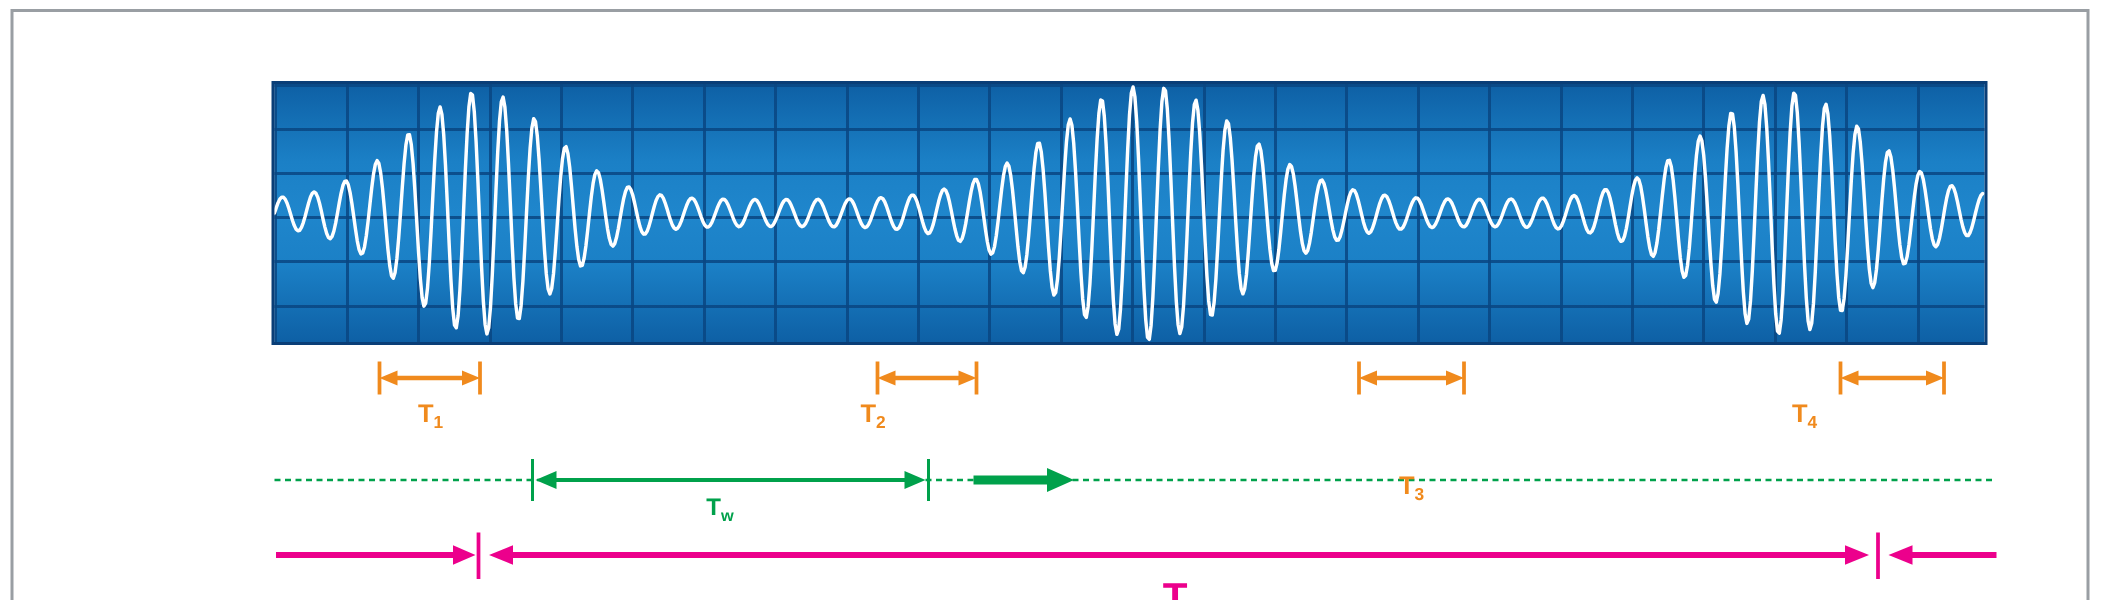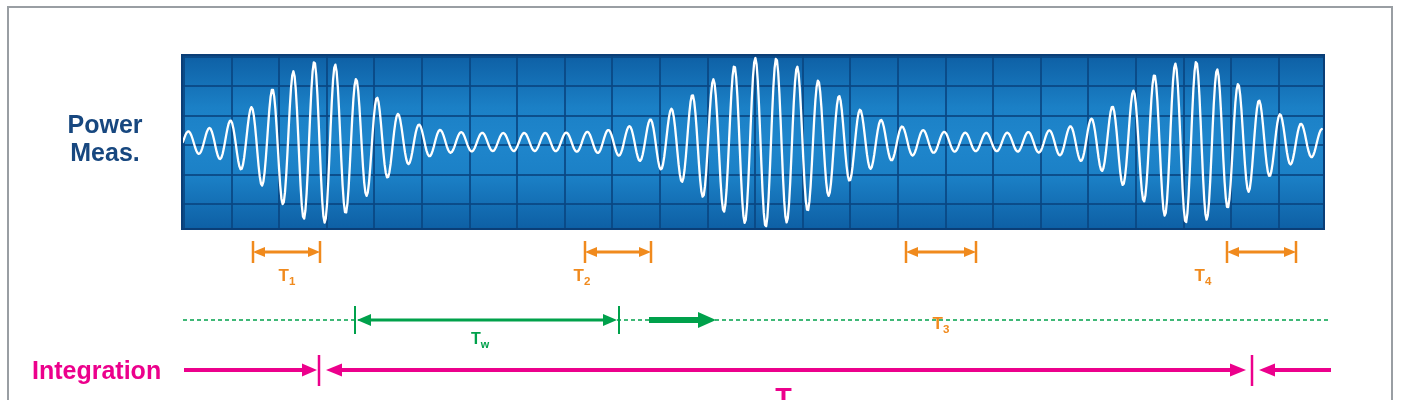--- a/index.html
+++ b/index.html
@@ -30,25 +30,20 @@
   .ti{font-size:27px;}
   .annot{position:absolute;left:0;top:0;pointer-events:none;}
 </style>
 </head>
 <body>
 
 <div class="page">
 
   <div class="frame-border"></div>
 
-  <div class="lbl navy" style="left:40px;top:110px;width:130px;text-align:center;">
-    <div>Power</div>
-    <div>Meas.</div>
-  </div>
-  <div class="lbl magenta" style="left:32px;top:356px;">Integration</div>
 
   <div class="scope">
     <svg id="wave-svg" width="1140" height="172" viewBox="0 0 1140 172">
       <polyline id="wave-polyline" fill="none" stroke="#ffffff" stroke-width="2.3" stroke-linejoin="round" stroke-linecap="round" points="0.0,86.0 1.2,82.4 2.4,79.1 3.6,76.7 4.8,75.5 6.0,75.5 7.2,76.9 8.4,79.5 9.6,83.0 10.8,87.0 12.0,91.0 13.2,94.4 14.4,96.8 15.6,97.9 16.8,97.5 18.0,95.6 19.2,92.4 20.4,88.3 21.6,83.7 22.8,79.2 24.0,75.4 25.2,72.9 26.4,72.0 27.6,72.8 28.8,75.4 30.0,79.5 31.2,84.6 32.4,90.2 33.6,95.4 34.8,99.7 36.0,102.4 37.2,103.1 38.4,101.6 39.6,98.0 40.8,92.6 42.0,86.0 43.2,79.1 44.4,72.7 45.6,67.7 46.8,64.9 48.0,64.6 49.2,67.2 50.4,72.4 51.6,79.7 52.8,88.2 54.0,96.9 55.2,104.7 56.4,110.4 57.6,113.3 58.8,112.7 60.0,108.6 61.2,101.2 62.4,91.4 63.6,80.4 64.8,69.5 66.0,60.1 67.2,53.7 68.4,51.1 69.6,53.0 70.8,59.4 72.0,69.6 73.2,82.5 74.4,96.6 75.6,110.0 76.8,120.9 78.0,127.8 79.2,129.5 80.4,125.6 81.6,116.3 82.8,102.5 84.0,86.0 85.2,68.7 86.4,52.9 87.6,40.7 88.8,34.0 90.0,33.8 91.2,40.4 92.4,53.2 93.6,70.9 94.8,91.2 96.0,111.6 97.2,129.4 98.4,142.2 99.6,148.1 100.8,146.1 102.0,136.2 103.2,119.4 104.4,97.8 105.6,74.0 106.8,51.1 108.0,32.1 109.2,19.5 110.4,15.3 111.6,20.2 112.8,33.7 114.0,54.2 115.2,79.4 116.4,105.9 117.6,130.3 118.8,149.4 120.0,160.7 121.2,162.5 122.4,154.5 123.6,137.5 124.8,113.7 126.0,86.0 127.2,58.1 128.4,33.5 129.6,15.4 130.8,6.3 132.0,7.4 133.2,18.6 134.4,38.5 135.6,64.5 136.8,93.3 138.0,121.1 139.2,144.5 140.4,160.3 141.6,166.6 142.8,162.5 144.0,148.7 145.2,127.0 146.4,100.2 147.6,71.8 148.8,45.6 150.0,24.7 151.2,11.9 152.4,8.7 153.6,15.4 154.8,30.9 156.0,53.2 157.2,79.3 158.4,105.7 159.6,129.2 160.8,146.6 162.0,156.1 163.2,156.4 164.4,147.8 165.6,131.6 166.8,110.0 168.0,86.0 169.2,62.6 170.4,42.9 171.6,29.2 172.8,23.1 174.0,25.1 175.2,34.7 176.4,50.5 177.6,70.2 178.8,91.2 180.0,110.8 181.2,126.6 182.4,136.6 183.6,139.9 184.8,136.3 186.0,126.5 187.2,112.0 188.4,94.9 189.6,77.3 190.8,61.7 192.0,49.8 193.2,42.9 194.4,41.8 195.6,46.3 196.8,55.5 198.0,68.2 199.2,82.4 200.4,96.4 201.6,108.4 202.8,117.0 204.0,121.3 205.2,120.9 206.4,116.2 207.6,108.0 208.8,97.4 210.0,86.0 211.2,75.2 212.4,66.3 213.6,60.3 214.8,57.9 216.0,59.1 217.2,63.6 218.4,70.7 219.6,79.2 220.8,88.2 222.0,96.4 223.2,102.9 224.4,106.9 225.6,108.1 226.8,106.5 228.0,102.4 229.2,96.5 230.4,89.5 231.6,82.5 232.8,76.3 234.0,71.7 235.2,69.0 236.4,68.6 237.6,70.4 238.8,74.0 240.0,79.0 241.2,84.6 242.4,90.1 243.6,94.9 244.8,98.3 246.0,100.1 247.2,100.0 248.4,98.2 249.6,94.9 250.8,90.7 252.0,86.0 253.2,81.5 254.4,77.7 255.6,75.1 256.8,73.9 258.0,74.3 259.2,76.1 260.4,79.2 261.6,82.9 262.8,87.0 264.0,90.8 265.2,94.0 266.4,96.0 267.6,96.8 268.8,96.1 270.0,94.2 271.2,91.4 272.4,87.8 273.6,84.2 274.8,80.8 276.0,78.1 277.2,76.5 278.4,76.1 279.6,76.9 280.8,78.9 282.0,81.8 283.2,85.1 284.4,88.6 285.6,91.6 286.8,94.0 288.0,95.3 289.2,95.4 290.4,94.3 291.6,92.2 292.8,89.3 294.0,86.0 295.2,82.7 296.4,79.9 297.6,77.8 298.8,76.8 300.0,77.0 301.2,78.3 302.4,80.6 303.6,83.6 304.8,86.8 306.0,90.0 307.2,92.6 308.4,94.4 309.6,95.1 310.8,94.7 312.0,93.1 313.2,90.7 314.4,87.6 315.6,84.4 316.8,81.3 318.0,78.9 319.2,77.4 320.4,77.0 321.6,77.7 322.8,79.5 324.0,82.1 325.2,85.2 326.4,88.4 327.6,91.3 328.8,93.5 330.0,94.8 331.2,95.0 332.4,94.0 333.6,91.9 334.8,89.2 336.0,86.0 337.2,82.8 338.4,80.0 339.6,78.0 340.8,77.0 342.0,77.2 343.2,78.4 344.4,80.7 345.6,83.6 346.8,86.8 348.0,89.9 349.2,92.6 350.4,94.3 351.6,95.1 352.8,94.6 354.0,93.1 355.2,90.7 356.4,87.6 357.6,84.4 358.8,81.3 360.0,78.9 361.2,77.3 362.4,76.9 363.6,77.6 364.8,79.4 366.0,82.0 367.2,85.2 368.4,88.4 369.6,91.4 370.8,93.7 372.0,95.0 373.2,95.2 374.4,94.2 375.6,92.1 376.8,89.3 378.0,86.0 379.2,82.7 380.4,79.8 381.6,77.7 382.8,76.6 384.0,76.8 385.2,78.1 386.4,80.4 387.6,83.5 388.8,86.9 390.0,90.2 391.2,93.0 392.4,94.9 393.6,95.7 394.8,95.3 396.0,93.7 397.2,91.1 398.4,87.8 399.6,84.2 400.8,80.8 402.0,78.1 403.2,76.3 404.4,75.8 405.6,76.5 406.8,78.5 408.0,81.5 409.2,85.1 410.4,88.8 411.6,92.3 412.8,95.0 414.0,96.7 415.2,96.9 416.4,95.8 417.6,93.4 418.8,90.0 420.0,86.0 421.2,81.9 422.4,78.3 423.6,75.5 424.8,74.1 426.0,74.1 427.2,75.7 428.4,78.6 429.6,82.6 430.8,87.2 432.0,91.7 433.2,95.6 434.4,98.4 435.6,99.7 436.8,99.2 438.0,97.0 439.2,93.4 440.4,88.6 441.6,83.3 442.8,78.2 444.0,74.0 445.2,71.1 446.4,70.1 447.6,71.1 448.8,74.0 450.0,78.7 451.2,84.5 452.4,90.7 453.6,96.5 454.8,101.2 456.0,104.2 457.2,104.9 458.4,103.1 459.6,99.0 460.8,93.1 462.0,86.0 463.2,78.6 464.4,71.8 465.6,66.6 466.8,63.7 468.0,63.6 469.2,66.4 470.4,71.9 471.6,79.5 472.8,88.3 474.0,97.1 475.2,105.0 476.4,110.7 477.6,113.4 478.8,112.6 480.0,108.4 481.2,101.0 482.4,91.3 483.6,80.5 484.8,70.0 486.0,61.0 487.2,55.0 488.4,52.7 489.6,54.7 490.8,60.9 492.0,70.6 493.2,82.8 494.4,95.8 495.6,108.2 496.8,118.2 498.0,124.4 499.2,125.8 500.4,122.1 501.6,113.5 502.8,101.0 504.0,86.0 505.2,70.4 506.4,56.3 507.6,45.5 508.8,39.6 510.0,39.5 511.2,45.4 512.4,56.9 513.6,72.6 514.8,90.6 516.0,108.6 517.2,124.3 518.4,135.6 519.6,140.7 520.8,139.0 522.0,130.2 523.2,115.5 524.4,96.4 525.6,75.4 526.8,55.2 528.0,38.3 529.2,27.1 530.4,23.3 531.6,27.5 532.8,39.4 534.0,57.7 535.2,80.1 536.4,103.8 537.6,125.9 538.8,143.3 540.0,153.7 541.2,155.6 542.4,148.5 543.6,133.2 544.8,111.5 546.0,86.0 547.2,60.0 548.4,36.9 549.6,19.7 550.8,10.7 552.0,11.3 553.2,21.5 554.4,40.3 555.6,65.1 556.8,93.1 558.0,120.5 559.2,143.8 560.4,160.0 561.6,166.9 562.8,163.5 564.0,150.0 565.2,128.2 566.4,100.8 567.6,71.2 568.8,43.3 570.0,20.6 571.2,6.2 572.4,2.0 573.6,8.5 574.8,24.9 576.0,49.3 577.2,78.4 578.4,108.6 579.6,135.9 580.8,156.9 582.0,168.9 583.2,170.2 584.4,160.8 585.6,141.8 586.8,115.8 588.0,86.0 589.2,56.3 590.4,30.5 591.6,11.9 592.8,2.9 594.0,4.5 595.2,16.5 596.4,37.2 597.6,64.0 598.8,93.4 600.0,121.5 601.2,144.9 602.4,160.5 603.6,166.4 604.8,162.1 606.0,148.2 607.2,126.5 608.4,100.0 609.6,72.1 610.8,46.4 612.0,26.1 613.2,13.8 614.4,10.8 615.6,17.4 616.8,32.6 618.0,54.2 619.2,79.5 620.4,105.1 621.6,127.7 622.8,144.6 624.0,153.7 625.2,154.0 626.4,145.7 627.6,130.1 628.8,109.2 630.0,86.0 631.2,63.3 632.4,44.1 633.6,30.7 634.8,24.7 636.0,26.5 637.2,35.8 638.4,51.2 639.6,70.5 640.8,91.2 642.0,110.6 643.2,126.3 644.4,136.4 645.6,139.9 646.8,136.4 648.0,126.8 649.2,112.3 650.4,95.0 651.6,77.2 652.8,61.1 654.0,48.7 655.2,41.4 656.4,40.1 657.6,44.5 658.8,54.0 660.0,67.1 661.2,82.2 662.4,97.1 663.6,110.1 664.8,119.5 666.0,124.4 667.2,124.2 668.4,119.3 669.6,110.4 670.8,98.7 672.0,86.0 673.2,73.8 674.4,63.6 675.6,56.7 676.8,53.7 678.0,54.9 679.2,59.9 680.4,68.0 681.6,78.0 682.8,88.6 684.0,98.4 685.2,106.3 686.4,111.2 687.6,112.8 688.8,111.0 690.0,106.1 691.2,98.9 692.4,90.4 693.6,81.7 694.8,73.9 696.0,68.0 697.2,64.6 698.4,64.0 699.6,66.2 700.8,70.7 702.0,77.0 703.2,84.2 704.4,91.3 705.6,97.4 706.8,101.9 708.0,104.2 709.2,104.1 710.4,101.8 711.6,97.5 712.8,92.0 714.0,86.0 715.2,80.2 716.4,75.3 717.6,72.0 718.8,70.5 720.0,71.0 721.2,73.4 722.4,77.3 723.6,82.1 724.8,87.3 726.0,92.1 727.2,96.0 728.4,98.6 729.6,99.5 730.8,98.6 732.0,96.2 733.2,92.6 734.4,88.3 735.6,83.8 736.8,79.7 738.0,76.5 739.2,74.5 740.4,74.1 741.6,75.2 742.8,77.6 744.0,81.0 745.2,85.0 746.4,89.0 747.6,92.6 748.8,95.2 750.0,96.7 751.2,96.7 752.4,95.5 753.6,93.0 754.8,89.7 756.0,86.0 757.2,82.3 758.4,79.2 759.6,77.0 760.8,75.9 762.0,76.1 763.2,77.6 764.4,80.1 765.6,83.4 766.8,86.9 768.0,90.3 769.2,93.1 770.4,95.0 771.6,95.7 772.8,95.2 774.0,93.5 775.2,90.9 776.4,87.7 777.6,84.3 778.8,81.1 780.0,78.6 781.2,77.0 782.4,76.6 783.6,77.4 784.8,79.2 786.0,81.9 787.2,85.2 788.4,88.5 789.6,91.5 790.8,93.8 792.0,95.0 793.2,95.2 794.4,94.2 795.6,92.1 796.8,89.2 798.0,86.0 799.2,82.8 800.4,79.9 801.6,77.9 802.8,76.9 804.0,77.0 805.2,78.3 806.4,80.6 807.6,83.6 808.8,86.8 810.0,90.0 811.2,92.7 812.4,94.5 813.6,95.2 814.8,94.8 816.0,93.2 817.2,90.7 818.4,87.7 819.6,84.3 820.8,81.2 822.0,78.7 823.2,77.1 824.4,76.7 825.6,77.4 826.8,79.2 828.0,81.9 829.2,85.2 830.4,88.5 831.6,91.6 832.8,93.9 834.0,95.3 835.2,95.5 836.4,94.5 837.6,92.3 838.8,89.4 840.0,86.0 841.2,82.6 842.4,79.5 843.6,77.3 844.8,76.1 846.0,76.2 847.2,77.6 848.4,80.0 849.6,83.3 850.8,86.9 852.0,90.5 853.2,93.6 854.4,95.7 855.6,96.6 856.8,96.2 858.0,94.5 859.2,91.6 860.4,88.0 861.6,84.0 862.8,80.2 864.0,77.0 865.2,75.0 866.4,74.3 867.6,75.1 868.8,77.3 870.0,80.7 871.2,84.9 872.4,89.4 873.6,93.5 874.8,96.9 876.0,98.9 877.2,99.3 878.4,98.0 879.6,95.2 880.8,91.0 882.0,86.0 883.2,80.8 884.4,76.1 885.6,72.5 886.8,70.5 888.0,70.5 889.2,72.4 890.4,76.2 891.6,81.5 892.8,87.6 894.0,93.7 895.2,99.1 896.4,103.0 897.6,104.9 898.8,104.4 900.0,101.5 901.2,96.4 902.4,89.7 903.6,82.2 904.8,74.8 906.0,68.5 907.2,64.2 908.4,62.6 909.6,63.9 910.8,68.2 912.0,75.1 913.2,83.7 914.4,93.0 915.6,101.9 916.8,109.2 918.0,113.7 919.2,114.9 920.4,112.3 921.6,106.1 922.8,97.0 924.0,86.0 925.2,74.5 926.4,63.9 927.6,55.7 928.8,51.1 930.0,50.9 931.2,55.2 932.4,63.8 933.6,75.7 934.8,89.5 936.0,103.5 937.2,115.8 938.4,124.7 939.6,128.9 940.8,127.7 942.0,121.0 943.2,109.5 944.4,94.3 945.6,77.5 946.8,61.1 948.0,47.3 949.2,38.0 950.4,34.7 951.6,37.9 952.8,47.5 954.0,62.5 955.2,81.1 956.4,100.9 957.6,119.6 958.8,134.4 960.0,143.5 961.2,145.4 962.4,139.6 963.6,126.6 964.8,108.0 966.0,86.0 967.2,63.4 968.4,43.0 969.6,27.8 970.8,19.6 972.0,19.9 973.2,28.7 974.4,45.2 975.6,67.3 976.8,92.4 978.0,117.1 979.2,138.3 980.4,153.2 981.6,159.6 982.8,156.7 984.0,144.6 985.2,124.8 986.4,99.6 987.6,72.3 988.8,46.4 990.0,25.3 991.2,11.7 992.4,7.6 993.6,13.5 994.8,28.7 996.0,51.5 997.2,78.8 998.4,107.3 999.6,133.2 1000.8,153.2 1002.0,164.7 1003.2,166.1 1004.4,157.3 1005.6,139.3 1006.8,114.5 1008.0,86.0 1009.2,57.6 1010.4,32.8 1011.6,14.9 1012.8,6.1 1014.0,7.6 1015.2,19.1 1016.4,39.0 1017.6,64.8 1018.8,93.1 1020.0,120.3 1021.2,142.8 1022.4,157.9 1023.6,163.7 1024.8,159.5 1026.0,146.1 1027.2,125.1 1028.4,99.5 1029.6,72.6 1030.8,47.8 1032.0,28.2 1033.2,16.3 1034.4,13.5 1035.6,19.9 1036.8,34.6 1038.0,55.4 1039.2,79.8 1040.4,104.3 1041.6,126.0 1042.8,142.1 1044.0,150.8 1045.2,151.0 1046.4,143.0 1047.6,128.0 1048.8,108.1 1050.0,86.0 1051.2,64.5 1052.4,46.4 1053.6,33.8 1054.8,28.2 1056.0,30.0 1057.2,38.9 1058.4,53.4 1059.6,71.5 1060.8,90.8 1062.0,108.9 1063.2,123.4 1064.4,132.7 1065.6,135.8 1066.8,132.5 1068.0,123.5 1069.2,110.1 1070.4,94.2 1071.6,77.9 1072.8,63.3 1074.0,52.2 1075.2,45.7 1076.4,44.6 1077.6,48.7 1078.8,57.3 1080.0,69.1 1081.2,82.6 1082.4,95.9 1083.6,107.3 1084.8,115.6 1086.0,119.8 1087.2,119.6 1088.4,115.1 1089.6,107.3 1090.8,97.1 1092.0,86.0 1093.2,75.4 1094.4,66.7 1095.6,60.8 1096.8,58.3 1098.0,59.4 1099.2,63.7 1100.4,70.7 1101.6,79.2 1102.8,88.2 1104.0,96.5 1105.2,103.1 1106.4,107.2 1107.6,108.5 1108.8,106.9 1110.0,102.8 1111.2,96.8 1112.4,89.7 1113.6,82.4 1114.8,76.0 1116.0,71.1 1117.2,68.2 1118.4,67.8 1119.6,69.6 1120.8,73.4 1122.0,78.6 1123.2,84.5 1124.4,90.4 1125.6,95.4 1126.8,99.1 1128.0,101.0 1129.2,101.0 1130.4,99.0 1131.6,95.6 1132.8,91.0 1134.0,86.0 1135.2,81.2 1136.4,77.1 1137.6,74.3 1138.8,73.0"></polyline>
     </svg>
   </div>
 
   <svg class="annot" width="1402" height="400" viewBox="0 0 1402 400">
 
     <g>

